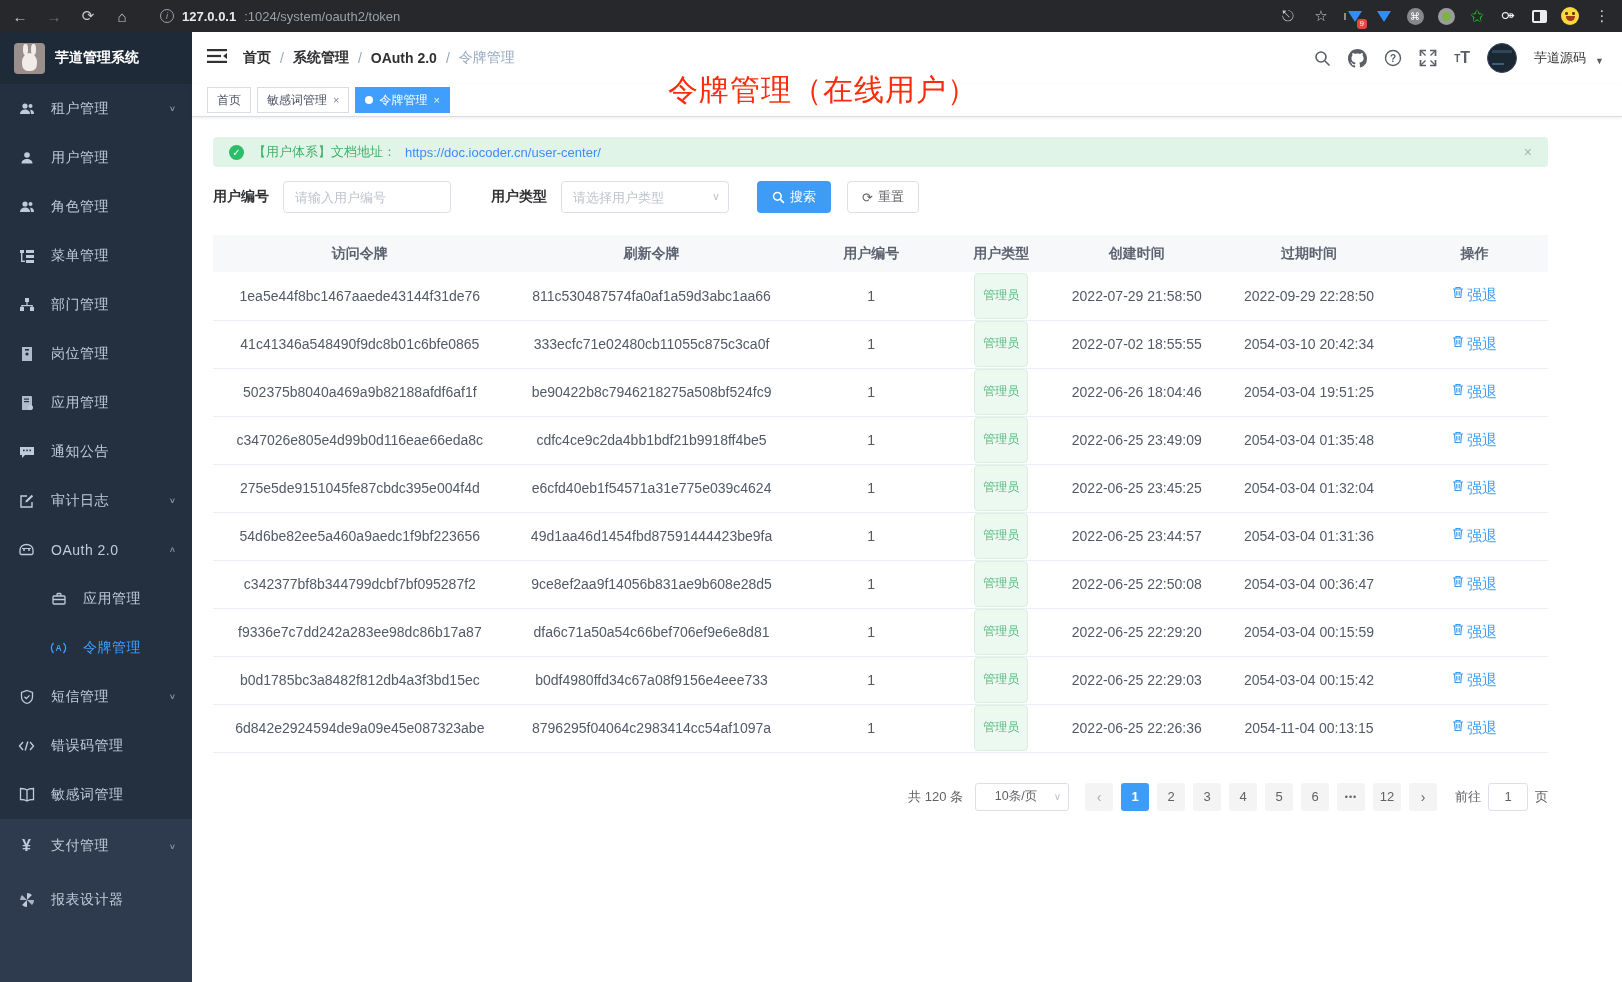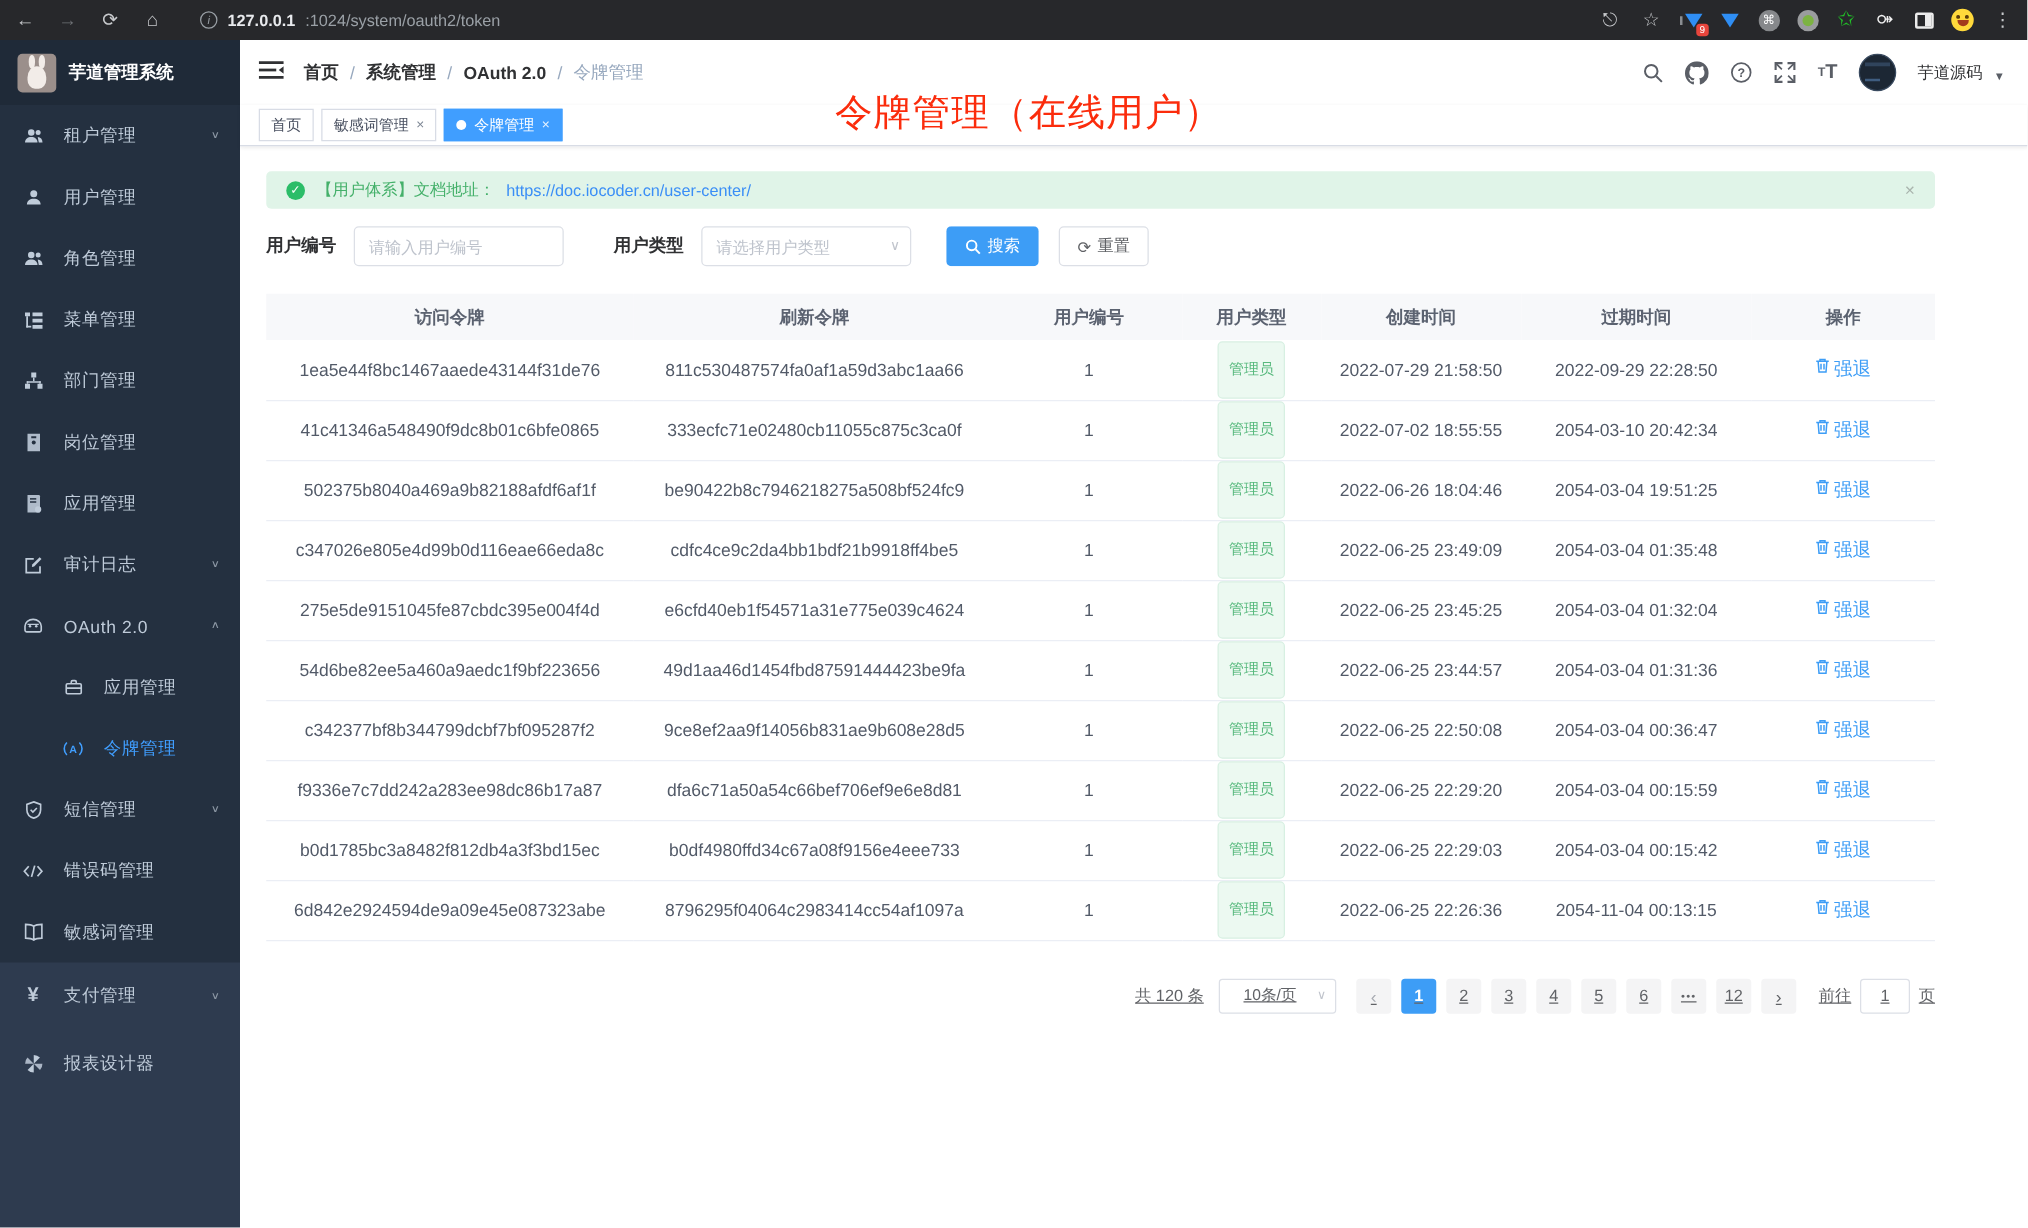--- a/index.html
+++ b/index.html
@@ -97,21 +97,21 @@
   .btn .bic { font-size:13px; display:flex; }
 
   table.grid { width:100%; border-collapse:collapse; table-layout:fixed; }
   .grid th { background:#f7f8fa; color:#5b6270; font-size:14px; font-weight:bold; height:37px; text-align:center; }
   .grid td { height:48px; text-align:center; font-size:14px; color:#525a68; border-bottom:1px solid #ebeef5; }
   .grid tr td:first-child, .grid tr th:first-child { text-align:center; }
   .badge { display:inline-block; background:#ecf9f1; border:1px solid #d7f0e2; color:#57b97d; font-size:12px; border-radius:4px; padding:14px 8px; line-height:1.3; }
   .act { color:#3d9df6; font-size:15px; cursor:pointer; display:inline-flex; align-items:flex-start; gap:3px; }
   .act svg { display:block; }
 
-  .pagination { display:flex; align-items:center; justify-content:flex-end; gap:8px; margin-top:30px; font-size:13px; color:#606266;text-decoration:underline; }
+  .pagination { display:flex; align-items:center; justify-content:flex-end; gap:8px; margin-top:30px; font-size:13px; color:#606266; }
   .pg-total { margin-right:4px; }
   .pg-size { position:relative; margin-right:8px; }
   .pg-size .ps-box { width:94px; height:28px; border:1px solid #dcdfe6; border-radius:3px; display:flex; align-items:center; justify-content:center; color:#606266; font-size:12.5px; padding-right:12px; }
   .pg-size .sel-arrow { position:absolute; right:8px; top:8px; color:#c0c4cc; font-size:10px; }
   .pg-btn { min-width:28px; height:28px; border-radius:3px; background:#f4f4f5; color:#606266; display:flex; align-items:center; justify-content:center; font-size:13px; cursor:pointer; padding:0 4px; }
   .pg-btn.arrow { background:#f4f4f5; color:#a8abb2; font-size:14px; }
   .pg-btn.active { background:#3d9df6; color:#fff; font-weight:bold; }
   .pg-goto { display:flex; align-items:center; gap:7px; margin-left:10px; }
   .pg-input { width:40px; height:28px; border:1px solid #dcdfe6; border-radius:3px; text-align:center; font-size:13px; color:#606266; outline:none; }
 </style>
@@ -240,20 +240,31 @@
       <div class="m-item">
         <span class="mi-ic">
             <svg width="16" height="16" viewBox="0 0 16 16" fill="currentColor">
               <path d="M3 1h9a1 1 0 011 1v12a1 1 0 01-1 1H3z" opacity=".9"></path>
               <rect x="5" y="3.5" width="5" height="1.2" fill="#243040"></rect>
               <rect x="5" y="6" width="5" height="1.2" fill="#243040"></rect>
               <circle cx="11.5" cy="12.5" r="2.5"></circle>
             </svg>
           </span>
         <span class="mi-label">应用管理</span>
+      </div>
+      <div class="m-item">
+        <span class="mi-ic">
+            <svg width="16" height="16" viewBox="0 0 16 16" fill="currentColor">
+              <path d="M1 3h14v8H6l-3 3v-3H1z"></path>
+              <rect x="4" y="5.6" width="1.6" height="1.6" fill="#243040"></rect>
+              <rect x="7.2" y="5.6" width="1.6" height="1.6" fill="#243040"></rect>
+              <rect x="10.4" y="5.6" width="1.6" height="1.6" fill="#243040"></rect>
+            </svg>
+          </span>
+        <span class="mi-label">通知公告</span>
       </div>
       <div class="m-item">
         <span class="mi-ic">
             <svg width="16" height="16" viewBox="0 0 16 16" fill="none" stroke="currentColor" stroke-width="1.4">
               <path d="M13 9v5H2V3h6"></path>
               <path d="M6.5 9.5l1.8-.4 5.9-5.9-1.5-1.5-5.9 5.9z" fill="currentColor" stroke="none"></path>
             </svg>
           </span>
         <span class="mi-label">审计日志</span>
         <span class="chev">∨</span>

